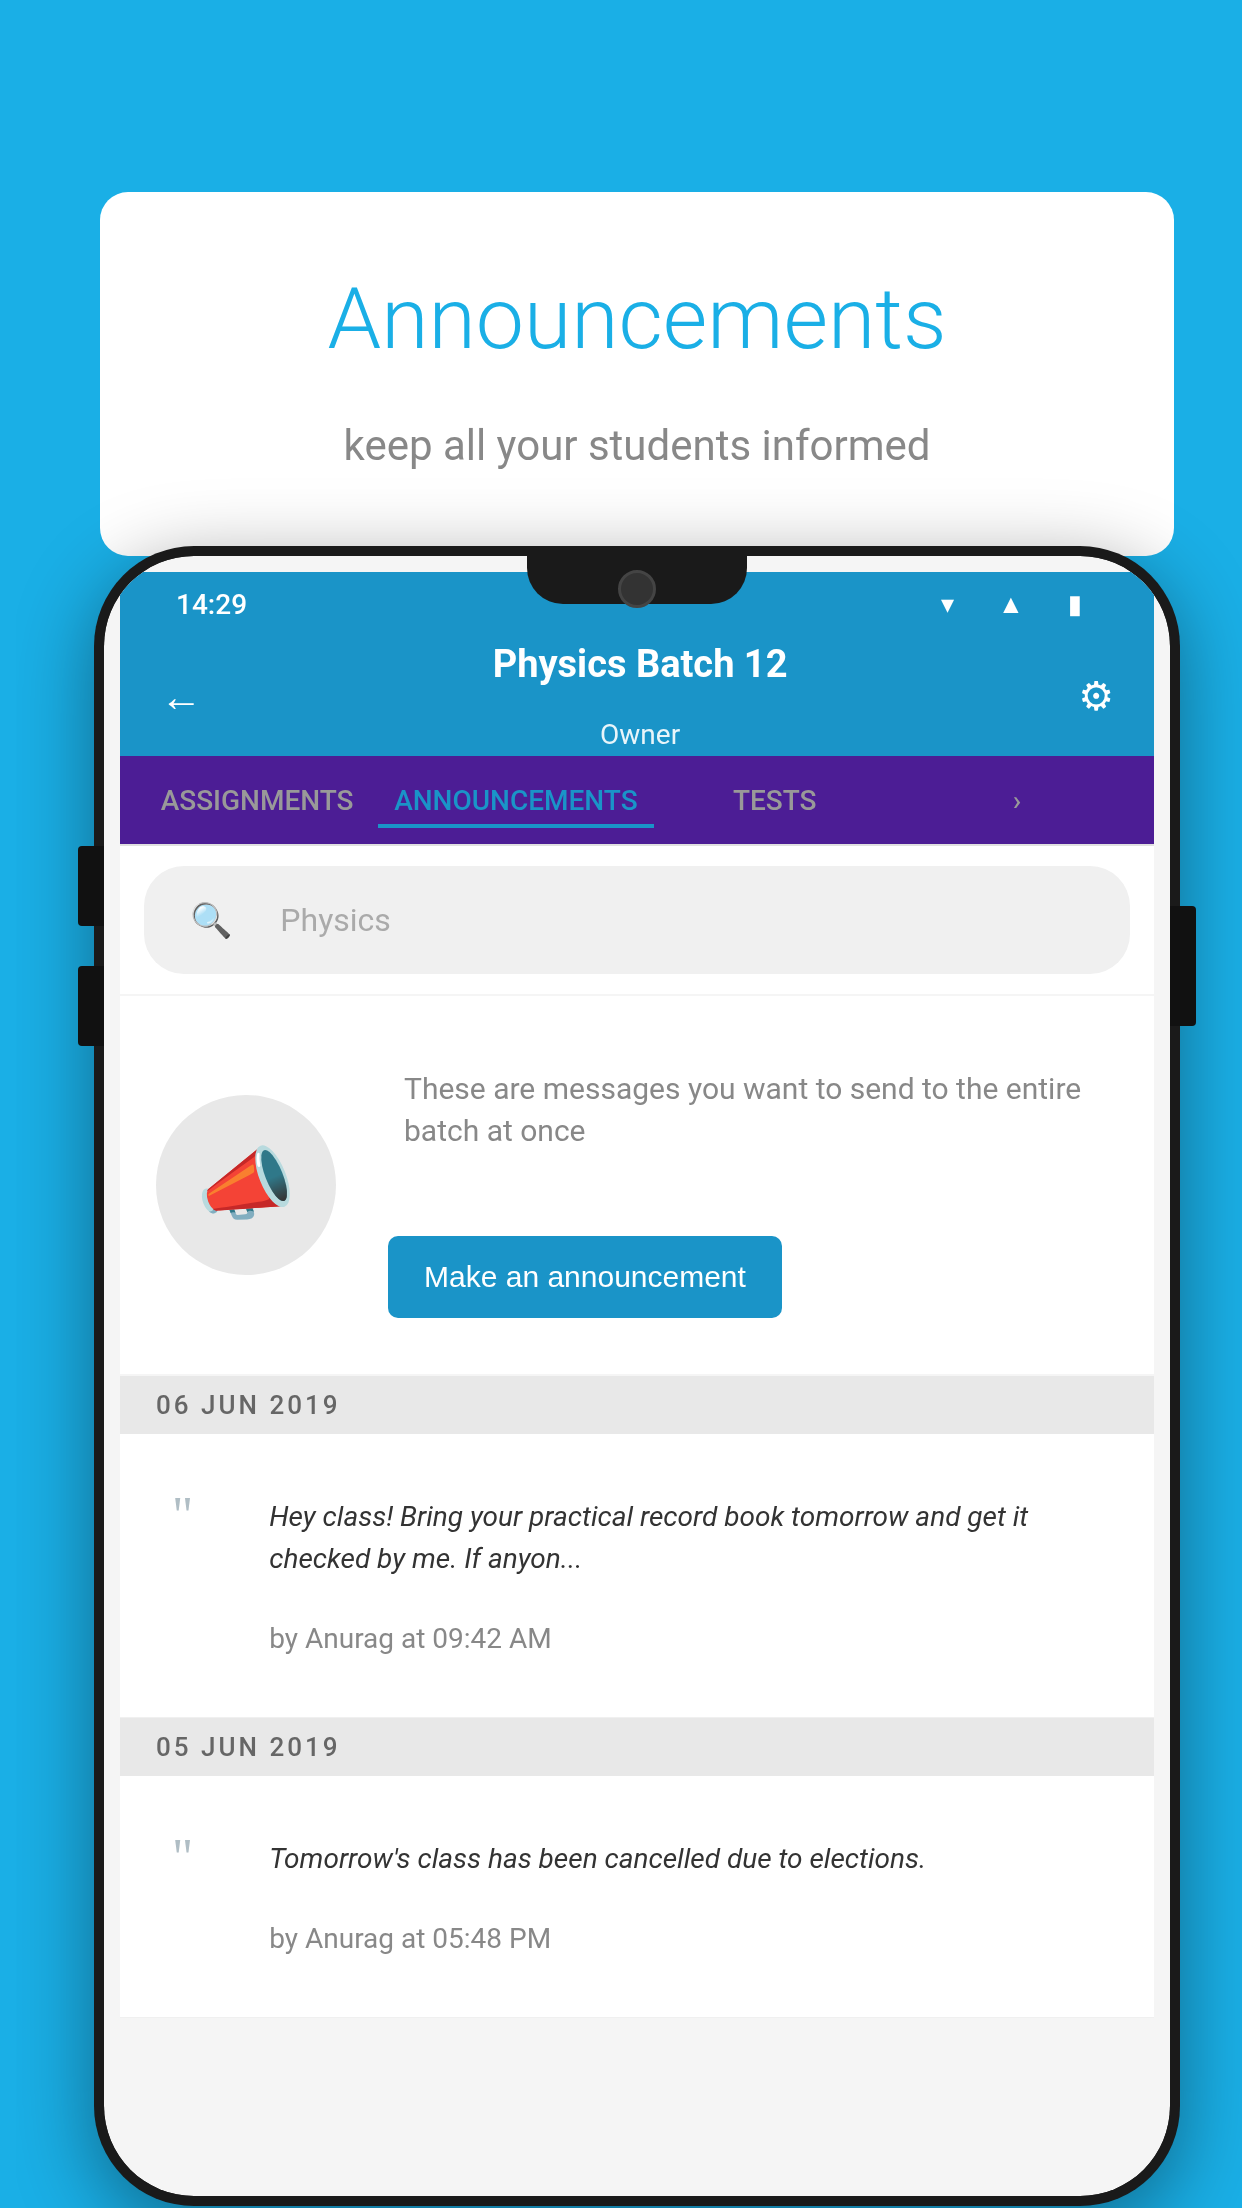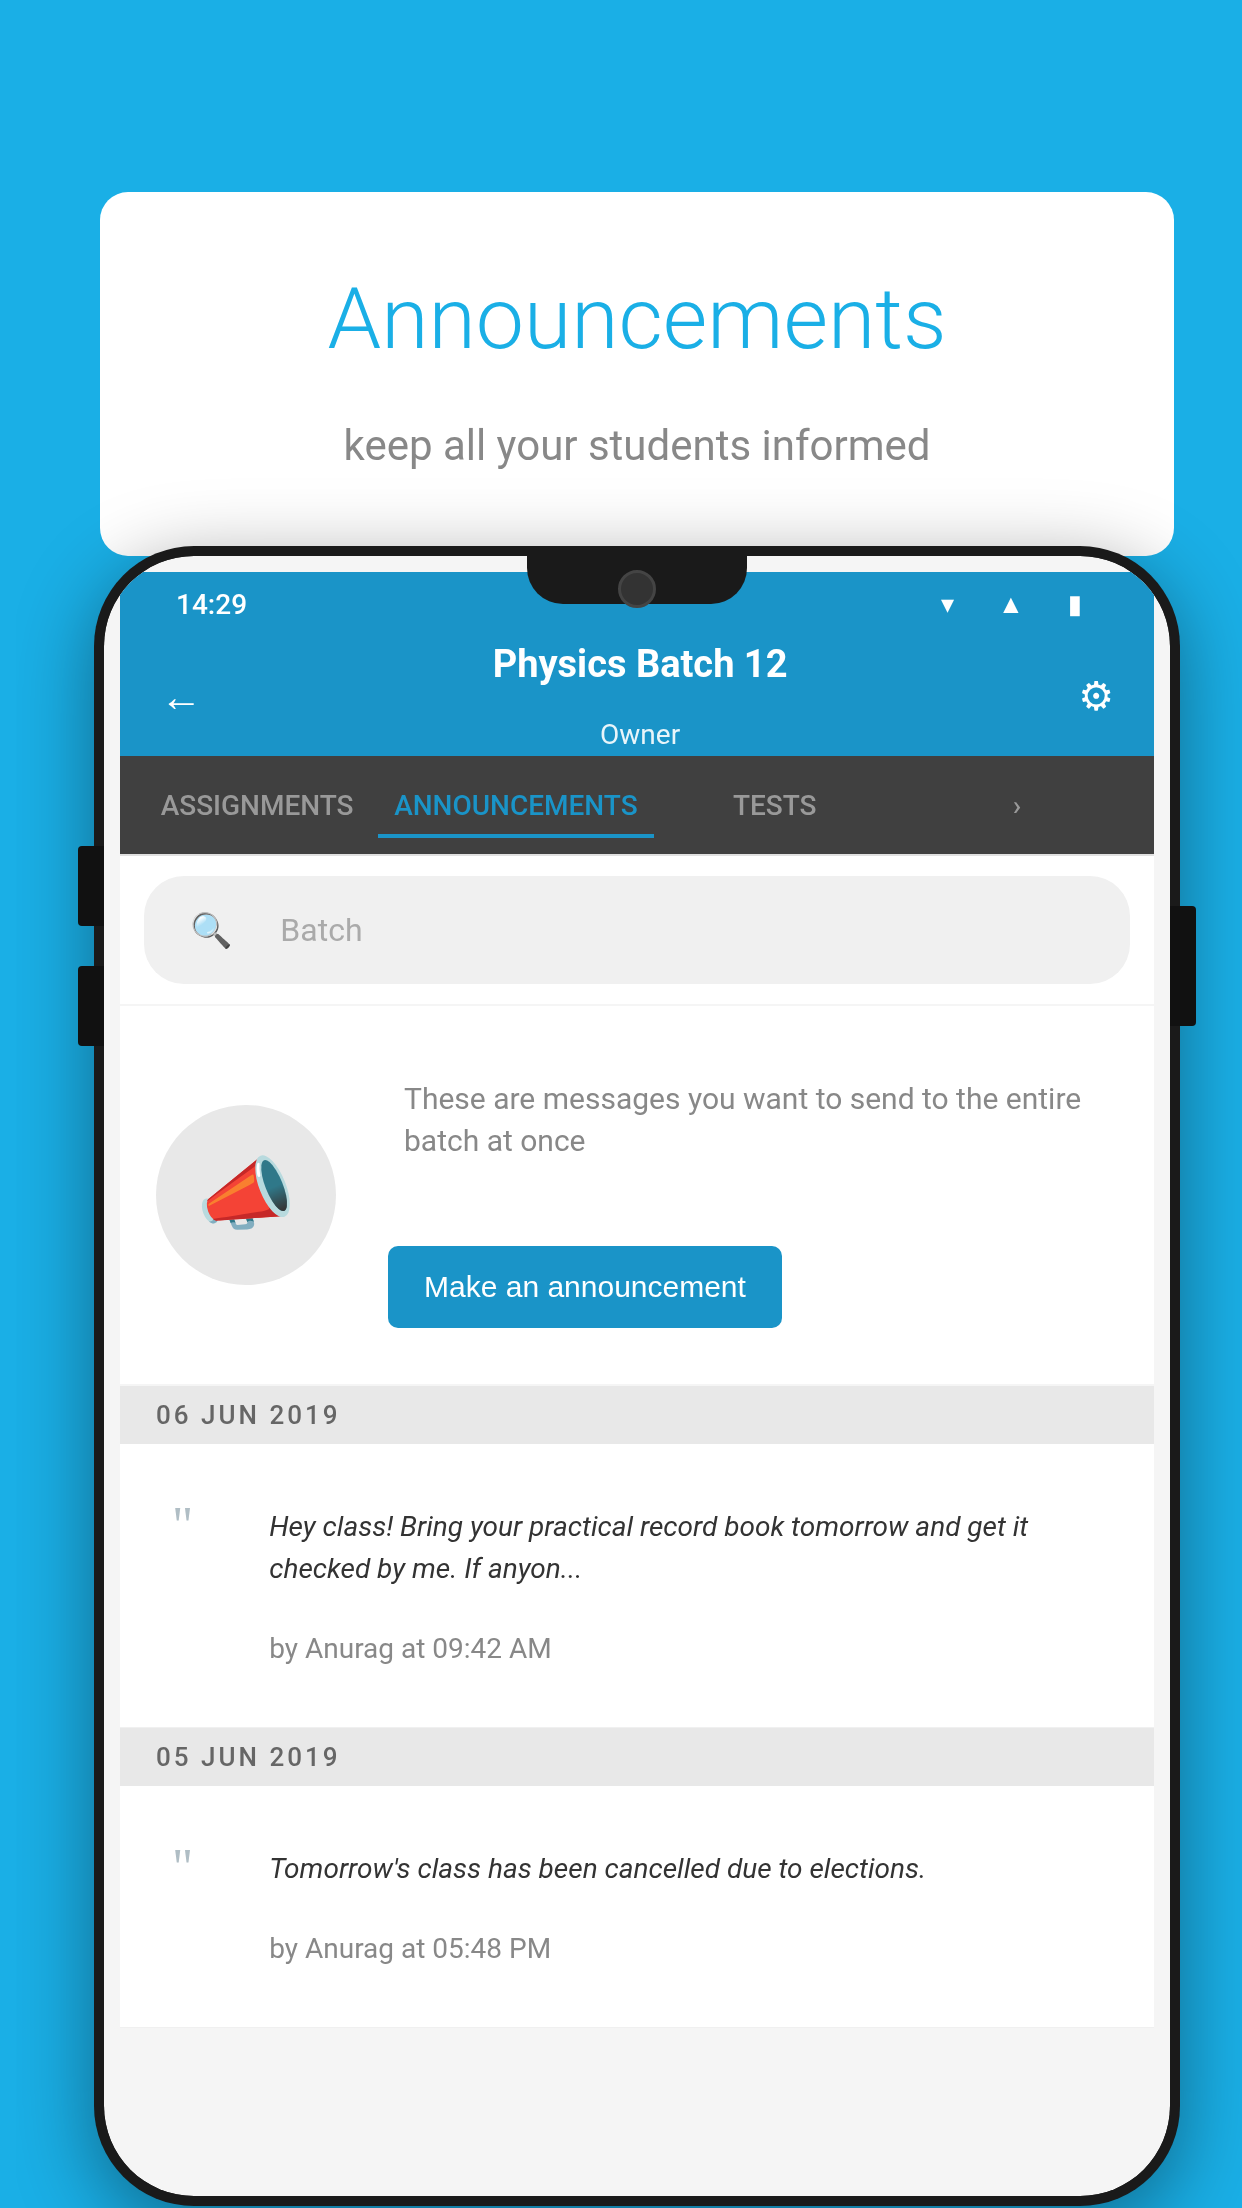--- a/index.html
+++ b/index.html
@@ -164,23 +164,23 @@
     }
     .settings-btn {
       color: white;
       font-size: 40px;
       cursor: pointer;
       padding: 10px;
     }
 
     
     .tabs {
-      background: #404040;
-      display: flex;
-      height: 100px;
+      background: #4c1d95;
+      display: flex;
+      height: 90px;
       border-bottom: 2px solid #e0e0e0;
     }
     .tab {
       flex: 1;
       display: flex;
       align-items: center;
       justify-content: center;
       font-size: 28px;
       font-weight: 500;
       color: #999;
@@ -380,21 +380,21 @@
       <div class="tabs">
         <div class="tab">ASSIGNMENTS</div>
         <div class="tab active">ANNOUNCEMENTS</div>
         <div class="tab">TESTS</div>
         <div class="tab">›</div>
       </div>
 
       <div class="search-bar">
         <div class="search-input-wrap">
           <span class="search-icon-wrap">🔍</span>
-          <span class="search-input-text">Batch</span>
+          <span class="search-input-text">Physics</span>
         </div>
       </div>
 
       <div class="announcement-prompt">
         <div class="announcement-icon-circle">
           <span class="megaphone">📣</span>
         </div>
         <div class="announcement-text-section">
           <div class="announcement-desc">These are messages you want to send to the entire batch at once</div>
           <button class="make-announcement-btn">Make an announcement</button>

